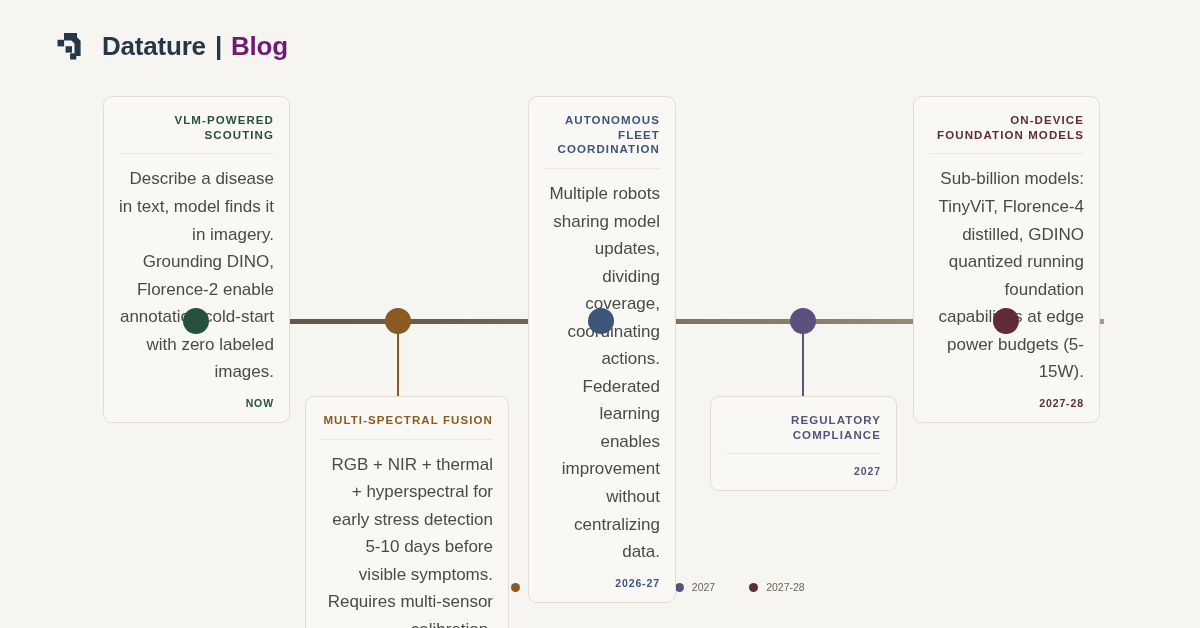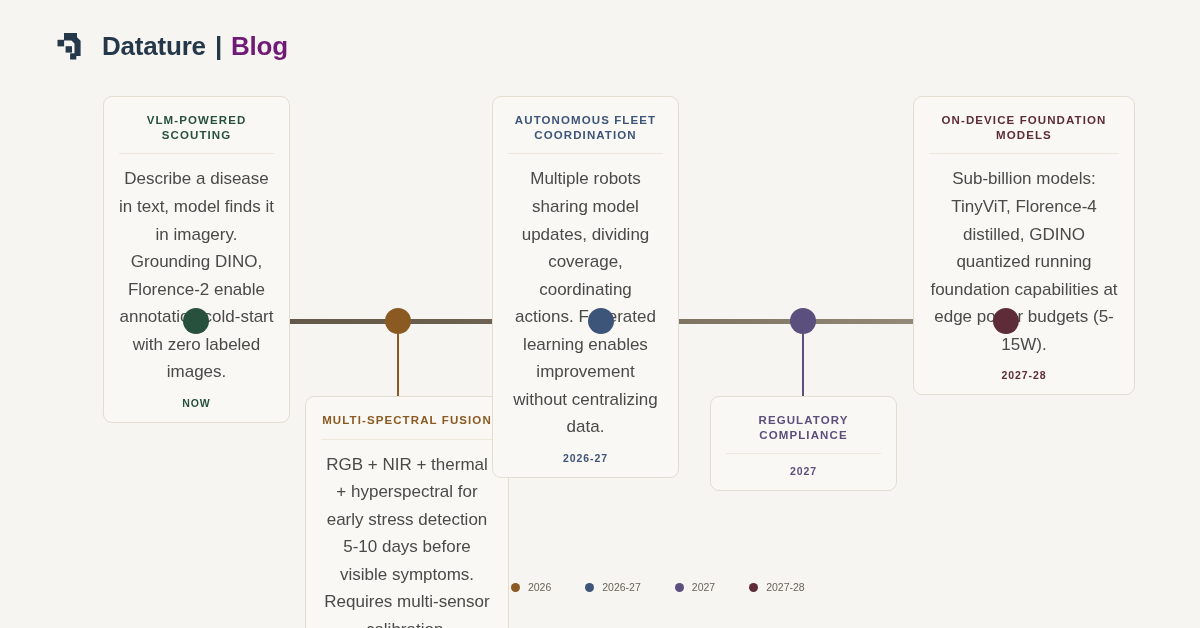--- a/index.html
+++ b/index.html
@@ -88,21 +88,21 @@
     z-index: 2;
   }
 
   
   .card {
     position: absolute;
     background: #faf8f4;
     border: 1px solid #e4ddd2;
     border-radius: 9px;
     padding: 16px 15px 13px;
-    text-align: center;
+    text-align: right;
     z-index: 3;
   }
   .card-title {
     font-size: 11.5px;
     font-weight: bold;
     letter-spacing: 1.1px;
     line-height: 1.28;
     padding-bottom: 11px;
     border-bottom: 1px solid #eee7dc;
   }
@@ -167,34 +167,34 @@
     </div>
     <div class="stem" style="background: rgb(39, 81, 60); left: 195.2px; top: 293.922px; height: 27.0781px;"></div>
     <div class="node" style="background: rgb(39, 81, 60); left: 183px;"></div>
     <div class="card" style="left: 305px; top: 396px; width: 204px;">
       <div class="card-title" style="color: rgb(139, 90, 35);">MULTI-SPECTRAL FUSION</div>
       <div class="card-body">RGB + NIR + thermal + hyperspectral for early stress detection 5-10 days before visible symptoms. Requires multi-sensor calibration.</div>
       <div class="card-date" style="color: rgb(139, 90, 35);">2026</div>
     </div>
     <div class="stem" style="background: rgb(139, 90, 35); left: 397.2px; top: 321px; height: 75px;"></div>
     <div class="node" style="background: rgb(139, 90, 35); left: 385px;"></div>
-    <div class="card" style="left: 492px; top: 96px; width: 187px;">
+    <div class="card" style="left: 528px; top: 96px; width: 148px;">
       <div class="card-title" style="color: rgb(60, 85, 120);">AUTONOMOUS FLEET COORDINATION</div>
       <div class="card-body">Multiple robots sharing model updates, dividing coverage, coordinating actions. Federated learning enables improvement without centralizing data.</div>
       <div class="card-date" style="color: rgb(60, 85, 120);">2026-27</div>
     </div>
     <div class="stem" style="background: rgb(60, 85, 120); left: 600.2px; top: 312.219px; height: 8.78125px;"></div>
     <div class="node" style="background: rgb(60, 85, 120); left: 588px;"></div>
     <div class="card" style="left: 710px; top: 396px; width: 187px;">
       <div class="card-title" style="color: rgb(91, 79, 125);">REGULATORY COMPLIANCE</div>
       <div class="card-date" style="color: rgb(91, 79, 125);">2027</div>
     </div>
     <div class="stem" style="background: rgb(91, 79, 125); left: 802.2px; top: 321px; height: 75px;"></div>
     <div class="node" style="background: rgb(91, 79, 125); left: 790px;"></div>
-    <div class="card" style="left: 913px; top: 96px; width: 222px;">
+    <div class="card" style="left: 913px; top: 96px; width: 187px;">
       <div class="card-title" style="color: rgb(94, 43, 57);">ON-DEVICE FOUNDATION MODELS</div>
       <div class="card-body">Sub-billion models: TinyViT, Florence-4 distilled, GDINO quantized running foundation capabilities at edge power budgets (5-15W).</div>
       <div class="card-date" style="color: rgb(94, 43, 57);">2027-28</div>
     </div>
     <div class="stem" style="background: rgb(94, 43, 57); left: 1005.2px; top: 293.922px; height: 27.0781px;"></div>
     <div class="node" style="background: rgb(94, 43, 57); left: 993px;"></div>
   </div>
 
 <div class="legend" id="legend">
     <div class="legend-item">

